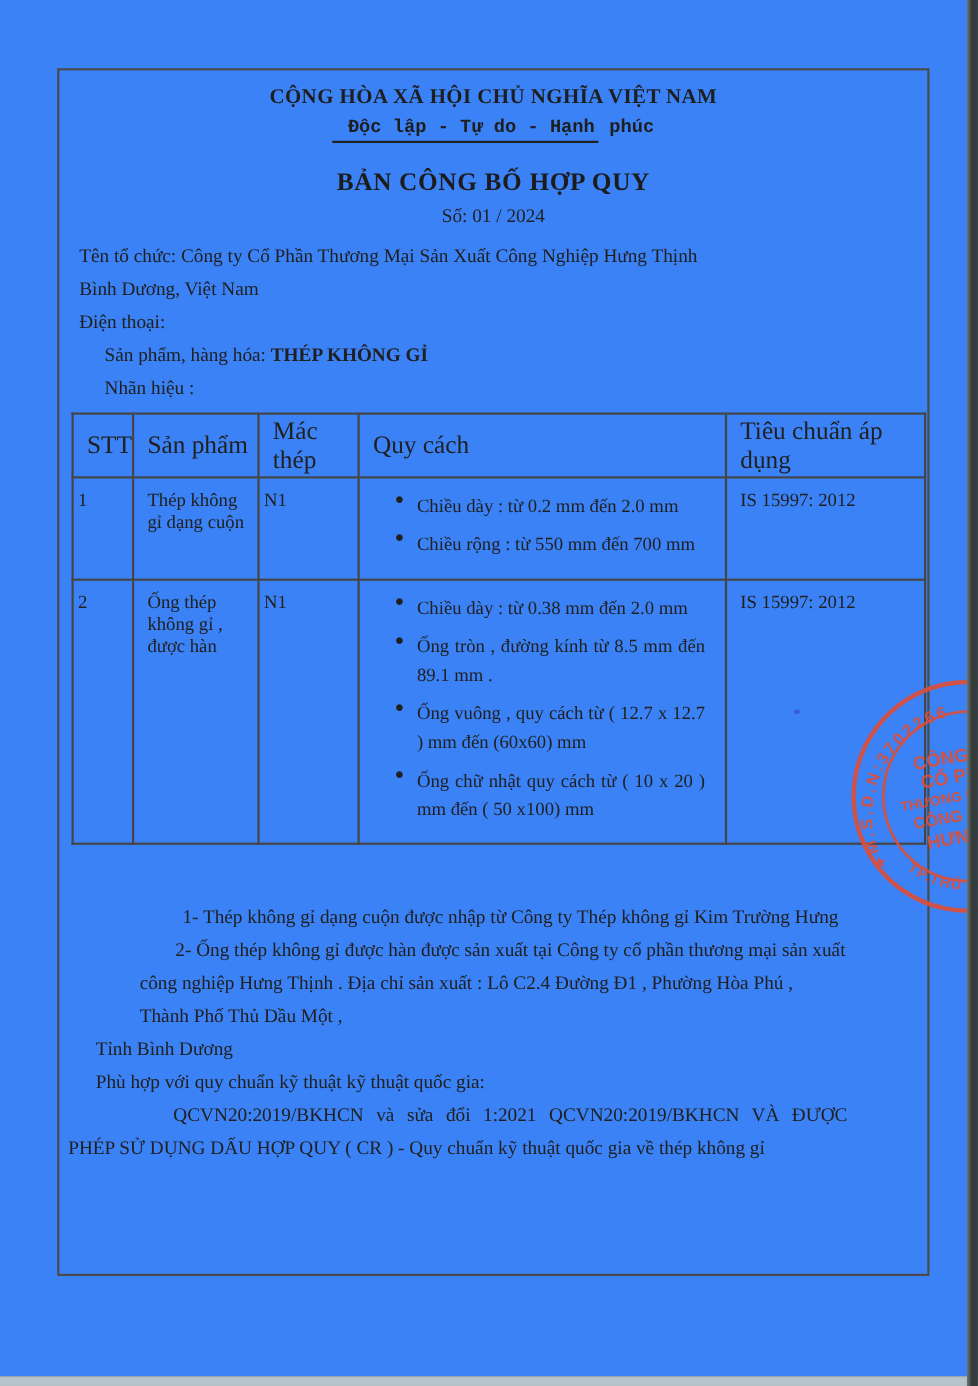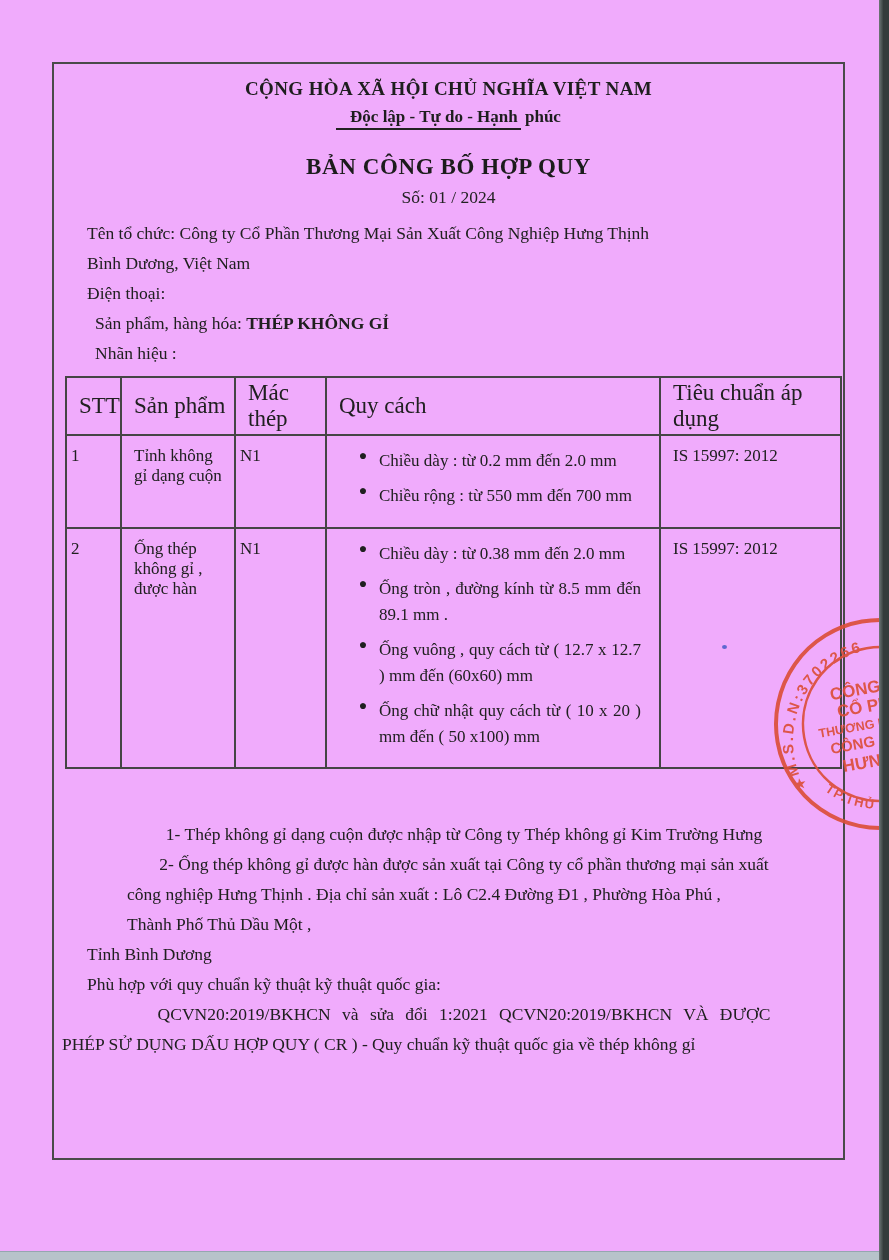--- a/index.html
+++ b/index.html
@@ -4,36 +4,36 @@
 <style>
   * { margin:0; padding:0; box-sizing:border-box; }
   html,body { width:889px; }
   body {
     font-family: "Liberation Serif", "DejaVu Serif", serif;
     color:#222;
     background:#ffffff;
   }
   .scan-page {
     position:relative; width:889px; height:1260px;
-    background:#f0abfc; overflow:hidden;
+    background:#3b82f6; overflow:hidden;
   }
   .page-frame {
     position:absolute; left:52px; top:62px; width:793px; height:1098px;
     border:2px solid #4a4a4a;
     padding-top:14px;
   }
   
   .nat-title { text-align:center; font-weight:bold; font-size:19px; letter-spacing:.4px; color:#1e1e1e; }
-  .motto { text-align:center; font-weight:bold; font-size:17px; margin-top:7px; color:#1e1e1e; }
+  .motto { text-align:center; font-weight:bold; font-size:17px; margin-top:7px; color:#1e1e1e;font-family:Liberation Mono, monospace; }
   .motto .ul { border-bottom:2px solid #222; padding:0 3px 2px 14px; }
   .doc-title { text-align:center; font-weight:bold; font-size:23px; letter-spacing:.6px; margin-top:27px; color:#1c1c1c; }
   .doc-number { text-align:center; font-size:17.5px; margin-top:7px; }
   
   .info { margin-top:10px; font-size:17.5px; line-height:30px; color:#202020; }
-  .info .ln { margin-left:33px; margin-right:24px; }
+  .info .ln { margin-left:18px; margin-right:24px; }
   .info .ln.indent { margin-left:41px; }
   .bold { font-weight:bold; }
   
   table.spec {
     margin:8px 0 0 11px; border-collapse:collapse; table-layout:fixed;
     width:775px; font-size:17px; color:#202020;
   }
   table.spec td, table.spec th {
     border:2px solid #454545; vertical-align:top; font-weight:normal; text-align:left;
   }
@@ -102,21 +102,21 @@
           <th class="c">STT</th>
           <th>Sản phẩm</th>
           <th>Mác thép</th>
           <th>Quy cách</th>
           <th>Tiêu chuẩn áp dụng</th>
         </tr>
       </thead>
       <tbody>
         <tr class="r1">
           <td class="c">1</td>
-          <td class="sp">Tỉnh không gỉ dạng cuộn</td>
+          <td class="sp">Thép không gỉ dạng cuộn</td>
           <td class="c">N1</td>
           <td class="qc">
             <div class="bullet">
                 <span class="dot">●</span>
                 <span class="btext">Chiều dày : từ 0.2 mm đến 2.0 mm</span>
               </div>
             <div class="bullet">
                 <span class="dot">●</span>
                 <span class="btext">Chiều rộng : từ 550 mm đến 700 mm</span>
               </div>

